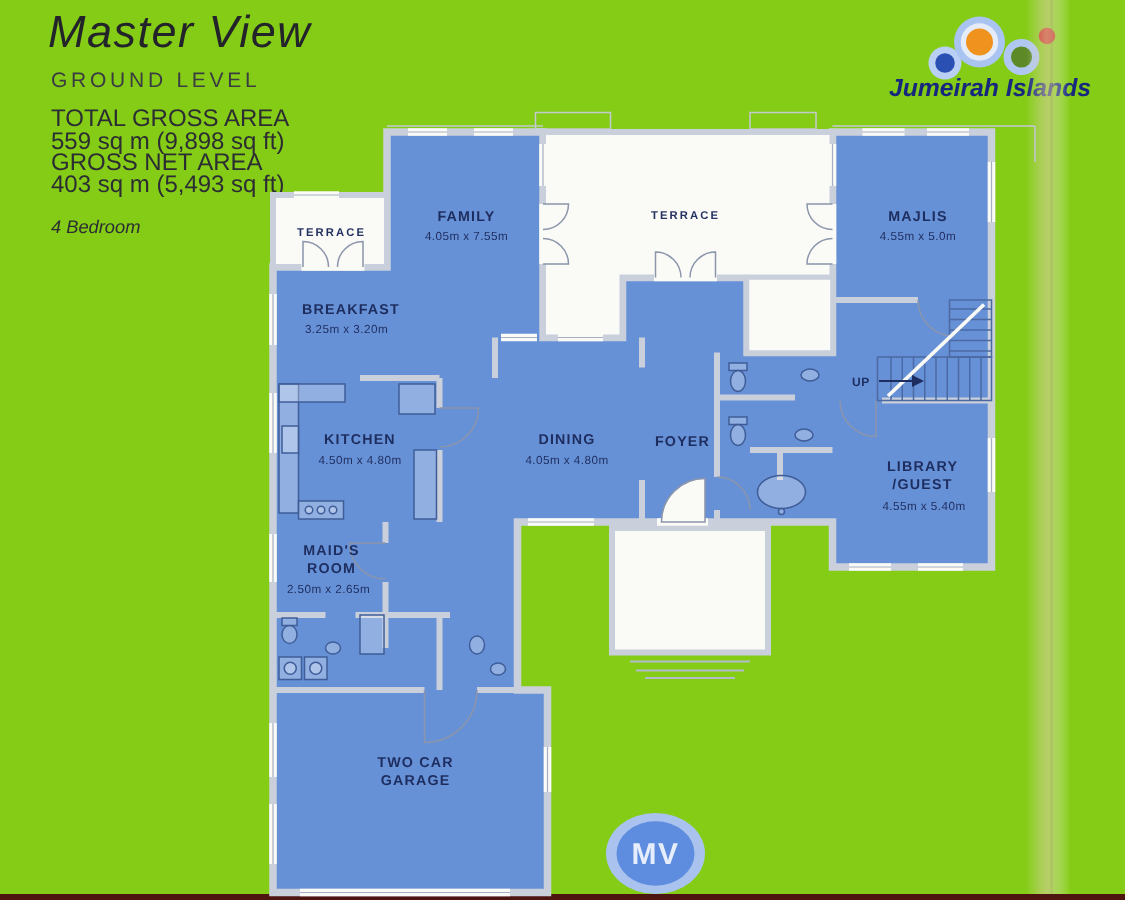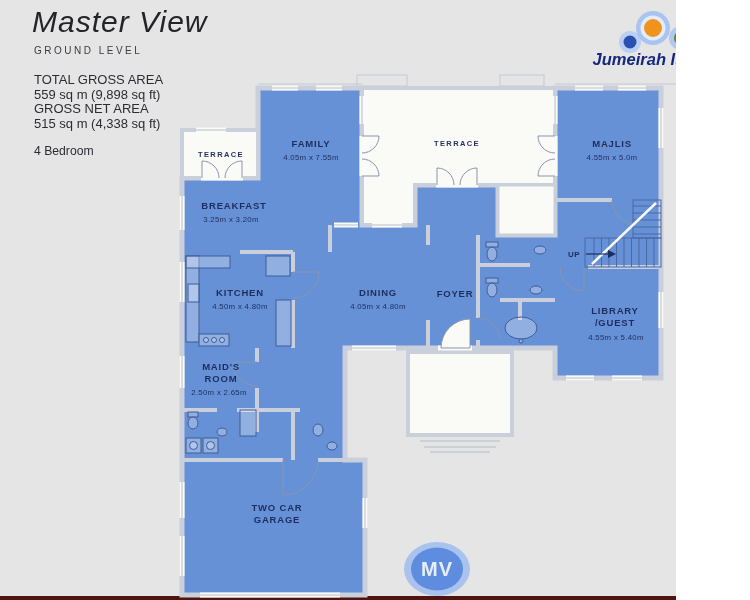--- a/index.html
+++ b/index.html
@@ -1,32 +1,32 @@
 <!DOCTYPE html>
 <html><head>
 <meta charset="utf-8">
 <style>
   html,body{margin:0;padding:0;}
   .page{
-    position:relative;width:676px;height:600px;background:#e5e5e5;overflow:hidden;
+    position:relative;width:750px;height:600px;background:#84cc16;overflow:hidden;
     font-family:"Liberation Sans", sans-serif;
   }
   .hdr-title{
     position:absolute;left:32px;top:5px;font-style:italic;font-size:30px;
     letter-spacing:1px;color:#23242a;font-weight:500;
   }
   .hdr-level{
-    position:absolute;left:34px;top:45px;font-size:10px;letter-spacing:2.5px;
+    position:absolute;left:34px;top:45px;font-size:14px;letter-spacing:2.5px;
     color:#3b3c42;
   }
   .hdr-stats{
-    position:absolute;left:34px;top:73px;font-size:13px;line-height:14.6px;color:#2c2d33;
+    position:absolute;left:34px;top:73px;font-size:16px;line-height:14.6px;color:#2c2d33;
   }
   .hdr-bedrooms{
-    position:absolute;left:34px;top:144px;font-size:12.2px;color:#2c2d33;
+    position:absolute;left:34px;top:144px;font-size:12.2px;color:#2c2d33;font-style:italic;
   }
   .logo{position:absolute;left:575px;top:2px;width:170px;height:75px;}
   .logo-text{
     position:absolute;left:0;top:48px;width:170px;text-align:center;
     font-style:italic;font-weight:bold;font-size:16.5px;color:#16277d;
   }
   svg text{font-family:"Liberation Sans", sans-serif;}
   .room-name{font-size:9.5px;font-weight:bold;letter-spacing:.8px;fill:#1e2d5f;text-anchor:middle;}
   .room-dims{font-size:7.8px;letter-spacing:.3px;fill:#1e2d5f;text-anchor:middle;}
   .terr-name{font-size:7.5px;font-weight:600;letter-spacing:1.4px;fill:#253261;text-anchor:middle;}
@@ -37,21 +37,21 @@
 <body>
 
 <div class="page">
 
   <div class="hdr-title">Master View</div>
   <div class="hdr-level">GROUND LEVEL</div>
   <div class="hdr-stats">
     <div>TOTAL GROSS AREA</div>
     <div>559 sq m (9,898 sq ft)</div>
     <div>GROSS NET AREA</div>
-    <div>515 sq m (4,338 sq ft)</div>
+    <div>403 sq m (5,493 sq ft)</div>
   </div>
   <div class="hdr-bedrooms">4 Bedroom</div>
 
   <div class="logo">
     <svg width="170" height="75">
       <circle cx="55" cy="40" r="11" fill="#b9cff3"></circle>
       <circle cx="55" cy="40" r="6.5" fill="#2a50b4"></circle>
       <circle cx="78" cy="26" r="17" fill="#a9c4f0"></circle>
       <circle cx="78" cy="26" r="12.5" fill="#e4ecfa"></circle>
       <circle cx="78" cy="26" r="9" fill="#f0921e"></circle>

